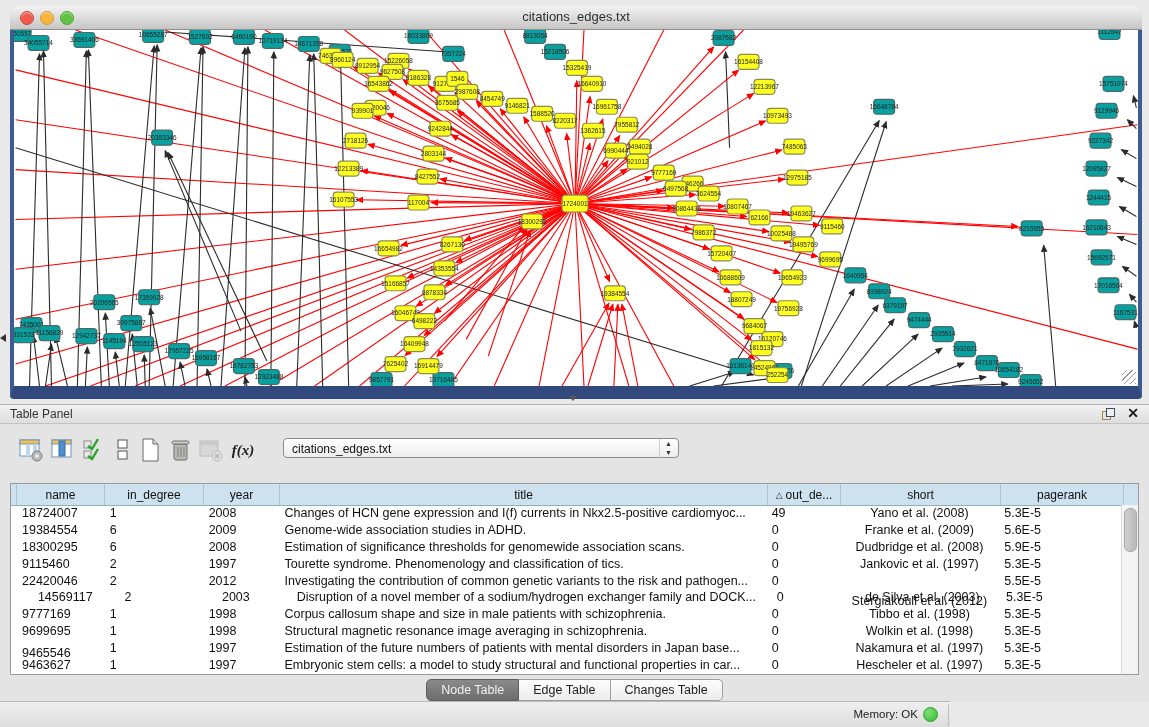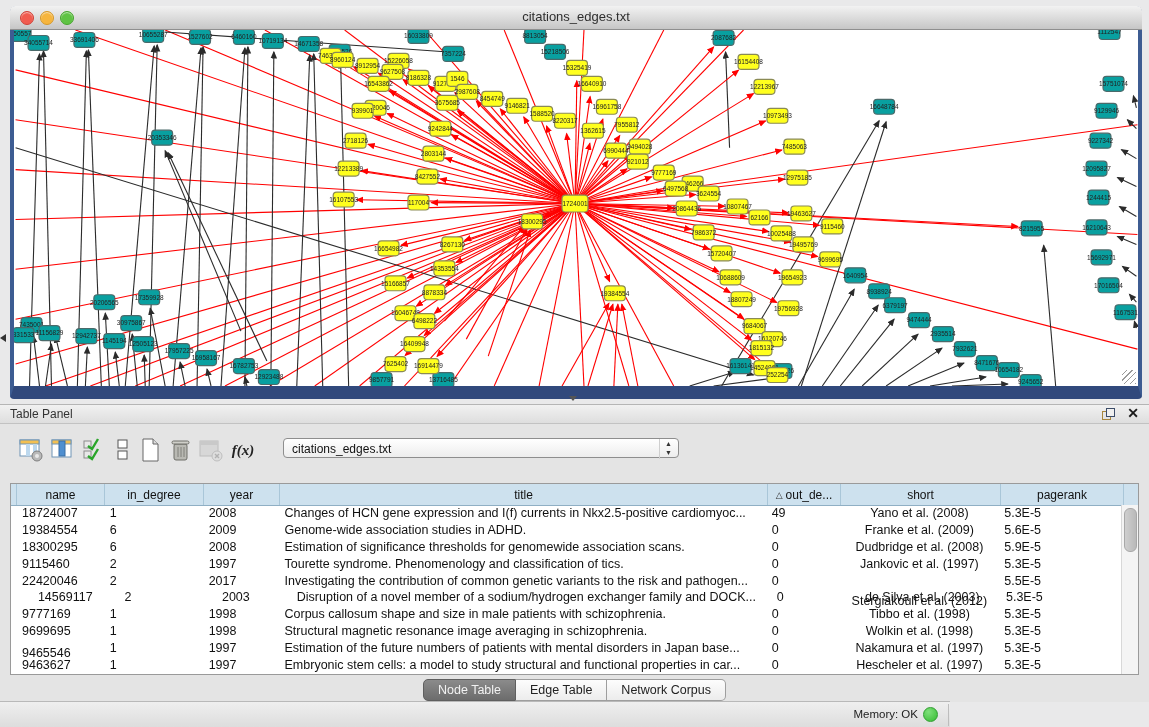--- a/index.html
+++ b/index.html
@@ -671,21 +671,21 @@
             <div class="td" style="width: 76px;">1997</div>
             <div class="td" style="width: 488px;">Tourette syndrome. Phenomenology and classification of tics.</div>
             <div class="td" style="width: 73px;">0</div>
             <div class="td center" style="width: 160px;">Jankovic et al. (1997)</div>
             <div class="td" style="width: 123px;">5.3E-5</div>
           </div>
           <div class="tr">
             <div class="td" style="width: 6px; padding-left: 0px;"></div>
             <div class="td" style="width: 88px;">22420046</div>
             <div class="td" style="width: 99px;">2</div>
-            <div class="td" style="width: 76px;">2017</div>
+            <div class="td" style="width: 76px;">2012</div>
             <div class="td" style="width: 488px;">Investigating the contribution of common genetic variants to the risk and pathogen...</div>
             <div class="td" style="width: 73px;">0</div>
             <div class="td center" style="width: 160px; margin-top: 40px;">Stergiakouli et al. (2012)</div>
             <div class="td" style="width: 123px;">5.5E-5</div>
           </div>
           <div class="tr">
             <div class="td" style="width: 6px; padding-left: 0px;"></div>
             <div class="td" style="width: 88px; margin-left: 16px;">14569117</div>
             <div class="td" style="width: 99px;">2</div>
             <div class="td" style="width: 76px;">2003</div>
@@ -736,21 +736,21 @@
           </div>
         </div>
       <div id="vscroll">
         <div id="vthumb"></div>
       </div>
     </div>
 
     <div id="tabbar">
         <div class="seg first active">Node Table</div>
         <div class="seg">Edge Table</div>
-        <div class="seg last">Network Corpus</div>
+        <div class="seg last">Changes Table</div>
       </div>
   </div>
 
   <div id="status-bar">
     <span id="memory-status">Memory: OK</span>
     <span id="memory-dot"></span>
     <span id="statusbar-divider"></span>
   </div>
 </div>
 

